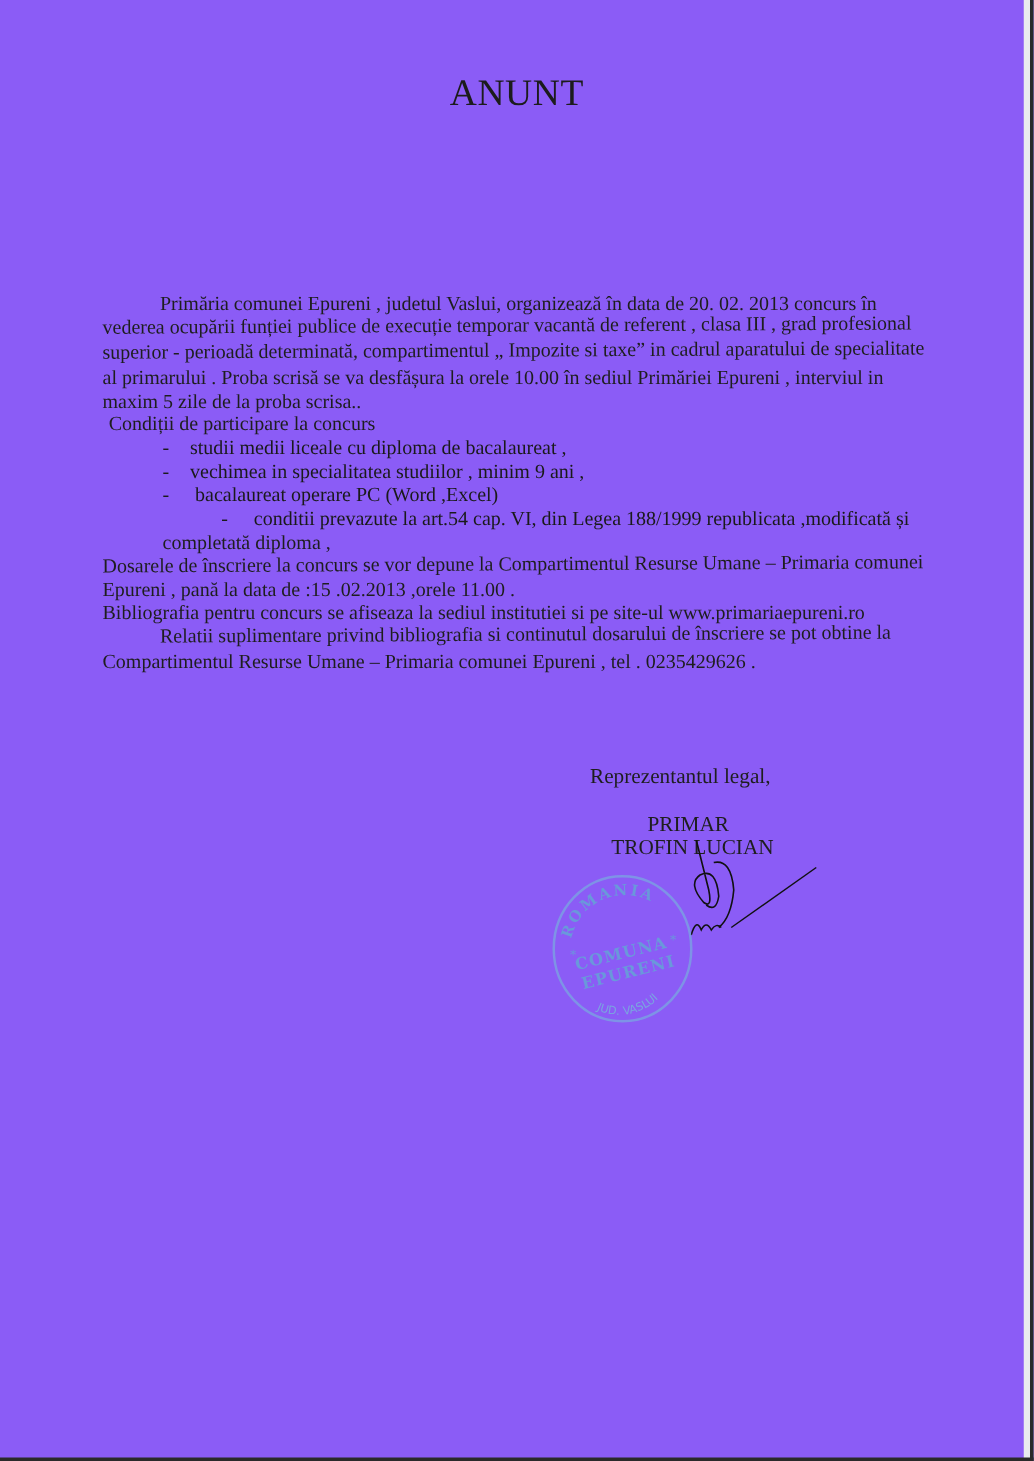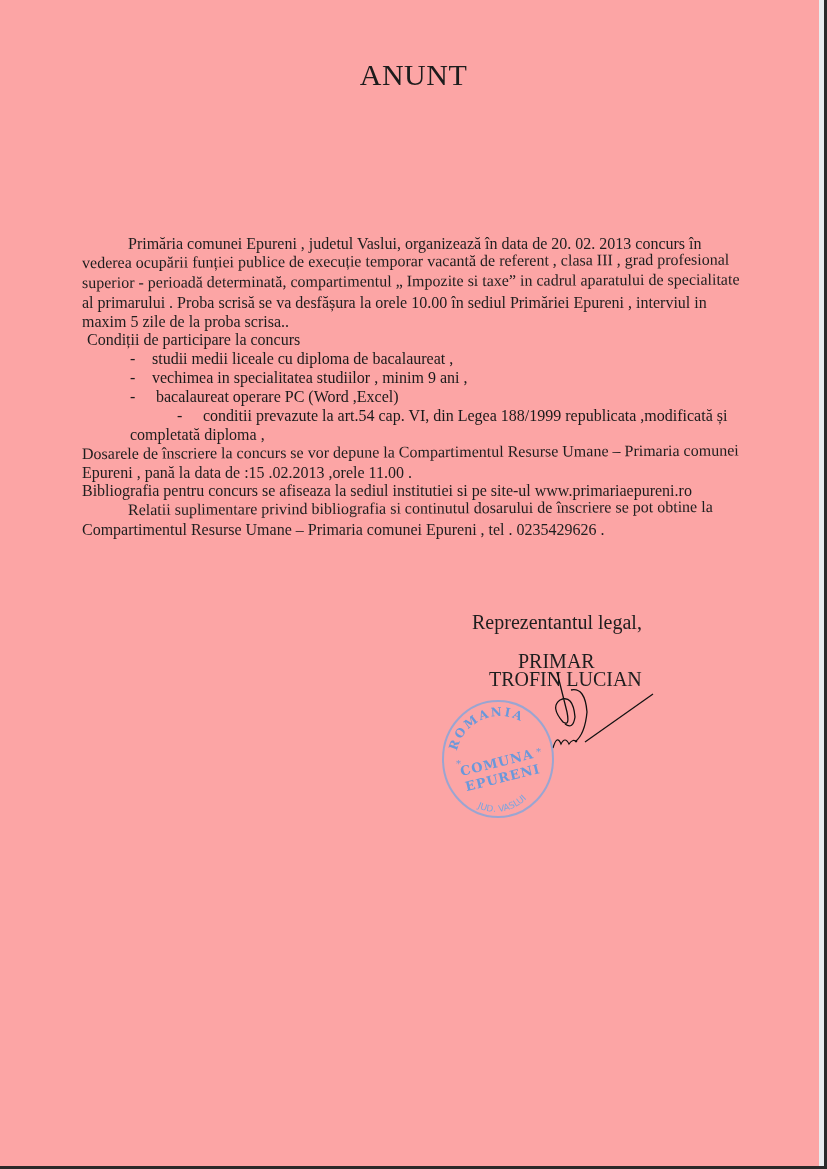--- a/index.html
+++ b/index.html
@@ -2,32 +2,32 @@
 <html><head>
   <meta charset="utf-8">
   <style>
     html, body { margin: 0; padding: 0; }
     body {
       width: 827px; height: 1169px; position: relative; overflow: hidden;
       background: #ffffff;
       font-family: "Liberation Serif", "DejaVu Serif", serif;
       color: #1a1a1a;
     }
-    .page { position: absolute; left: 0; top: 0; width: 827px; height: 1169px; background: #fca5a5; }
+    .page { position: absolute; left: 0; top: 0; width: 827px; height: 1169px; background: #8b5cf6; }
     .right-edge { position: absolute; right: 0; top: 0; width: 3px; height: 1169px; background: #2a2a2a; }
     .right-edge-light { position: absolute; right: 3px; top: 0; width: 5px; height: 1169px; background: #e9ecef; }
     .bottom-edge { position: absolute; left: 0; bottom: 0; width: 827px; height: 3px; background: #2a2a2a; }
     .title {
       position: absolute; top: 58px; left: 0; width: 827px; text-align: center;
       font-size: 30px; letter-spacing: 0.5px; color: #1c1c1c;
     }
     .line { position: absolute; font-size: 16px; white-space: nowrap; line-height: 19px; color: #1e1e1e; }
     .bullet { position: absolute; font-size: 16px; white-space: nowrap; line-height: 19px; }
     .dash { display: inline-block; width: 22px; }
-    .sig { position: absolute; font-size: 20px; white-space: nowrap; color: #1e1e1e; }
+    .sig { position: absolute; font-size: 17px; white-space: nowrap; color: #1e1e1e; }
     .stamp { position: absolute; left: 438px; top: 697px; width: 120px; height: 125px; }
     .signature { position: absolute; left: 545px; top: 672px; width: 115px; height: 85px; }
   </style>
 </head>
 <body>
 
 <div class="page">
 
   <div class="right-edge-light"></div>
   <div class="right-edge"></div>

